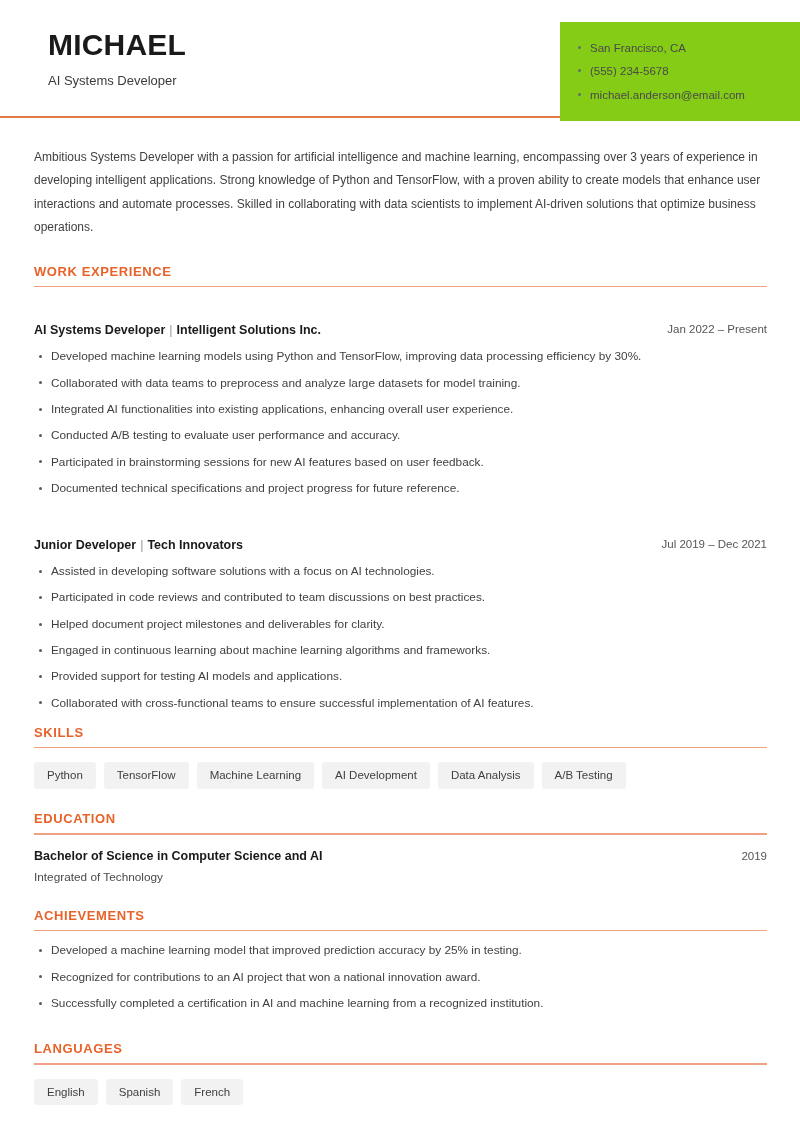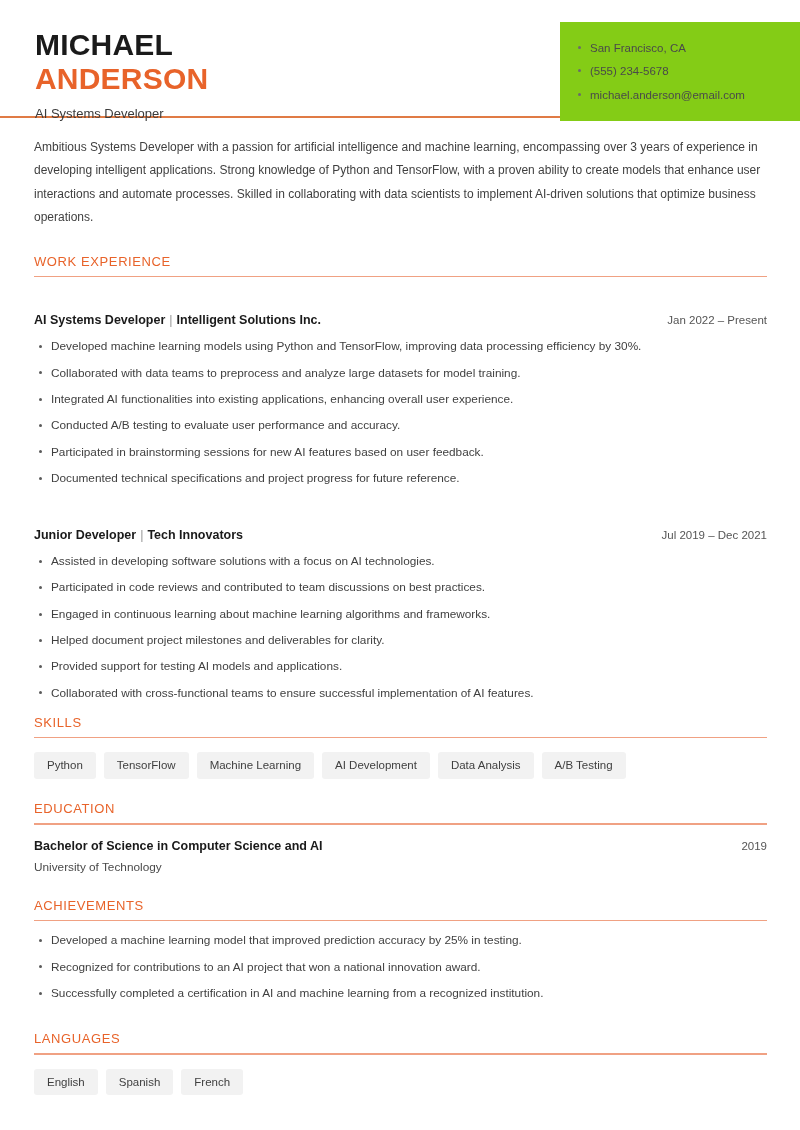--- a/index.html
+++ b/index.html
@@ -27,21 +27,21 @@
   
   .header {
     display: flex;
     align-items: flex-start;
     justify-content: space-between;
     padding: 22px 0 0 0;
     height: 116px;
     box-sizing: border-box;
   }
   .header-left {
-    padding-left: 35px;
+    padding-left: 48px;
     padding-top: 6px;
   }
   .name-first {
     font-size: 30px;
     font-weight: bold;
     letter-spacing: 0.2px;
     color: #1a1a1a;
     line-height: 1.12;
     text-transform: uppercase;
   }
@@ -97,46 +97,47 @@
     padding: 0 33px 0 34px;
   }
 
   .summary {
     font-size: 12px;
     line-height: 1.95;
     color: #3f3f3f;
     padding-top: 18px;
     padding-bottom: 4px;
     text-align: left;
+    margin-top: 10px;
   }
 
   .section {
     margin-top: 20px;
   }
   .section-title {
     font-size: 13px;
-    font-weight: normal;
+    font-weight: bold;
     color: #e8632a;
     letter-spacing: 0.6px;
     text-transform: uppercase;
     padding-bottom: 7px;
   }
   .section-rule {
     height: 1.6px;
     background: #f0a183;
     width: 100%;
     margin-bottom: 4px;
   }
 
   
   .entry { margin-top: 14px; }
   .entry-head {
     display: flex;
     justify-content: space-between;
-    align-items: center;
+    align-items: flex-start;
     margin-top: 36px;
   }
   .entry-heading {
     font-size: 12.5px;
     font-weight: bold;
     color: #1a1a1a;
   }
   .entry-sep {
     font-weight: normal;
     color: #9a9a9a;
@@ -221,21 +222,20 @@
   .sec-languages { margin-top: 24px; }
 </style>
 </head>
 <body>
 
 <div class="page">
 
   <div class="header">
     <div class="header-left">
       <div class="name-first">MICHAEL</div>
-      <div class="name-last">ANDERSON</div>
       <div class="job-title">AI Systems Developer</div>
     </div>
 
     <div class="contact-box">
       <div class="contact-item">
         <span class="contact-bullet"></span>
         <span>San Francisco, CA</span>
       </div>
       <div class="contact-item">
         <span class="contact-bullet"></span>
@@ -278,22 +278,22 @@
       <div class="entry">
         <div class="entry-head">
           <div class="entry-heading">
             <span>Junior Developer</span><span class="entry-sep">|</span><span>Tech Innovators</span>
           </div>
           <div class="entry-date">Jul 2019 – Dec 2021</div>
         </div>
         <ul class="bullets">
           <li>Assisted in developing software solutions with a focus on AI technologies.</li>
           <li>Participated in code reviews and contributed to team discussions on best practices.</li>
+          <li>Helped document project milestones and deliverables for clarity.</li>
           <li>Engaged in continuous learning about machine learning algorithms and frameworks.</li>
-          <li>Helped document project milestones and deliverables for clarity.</li>
           <li>Provided support for testing AI models and applications.</li>
           <li>Collaborated with cross-functional teams to ensure successful implementation of AI features.</li>
         </ul>
       </div>
     </div>
 
     <div class="section sec-skills">
       <div class="section-title">SKILLS</div>
       <div class="section-rule"></div>
       <div class="pills">
@@ -307,21 +307,21 @@
     </div>
 
     <div class="section sec-education">
       <div class="section-title">EDUCATION</div>
       <div class="section-rule"></div>
       <div class="edu-entry">
         <div class="edu-head">
           <div class="edu-degree">Bachelor of Science in Computer Science and AI</div>
           <div class="edu-year">2019</div>
         </div>
-        <div class="edu-school">University of Technology</div>
+        <div class="edu-school">Integrated of Technology</div>
       </div>
     </div>
 
     <div class="section sec-achievements">
       <div class="section-title">ACHIEVEMENTS</div>
       <div class="section-rule"></div>
       <ul class="bullets">
         <li>Developed a machine learning model that improved prediction accuracy by 25% in testing.</li>
         <li>Recognized for contributions to an AI project that won a national innovation award.</li>
         <li>Successfully completed a certification in AI and machine learning from a recognized institution.</li>

